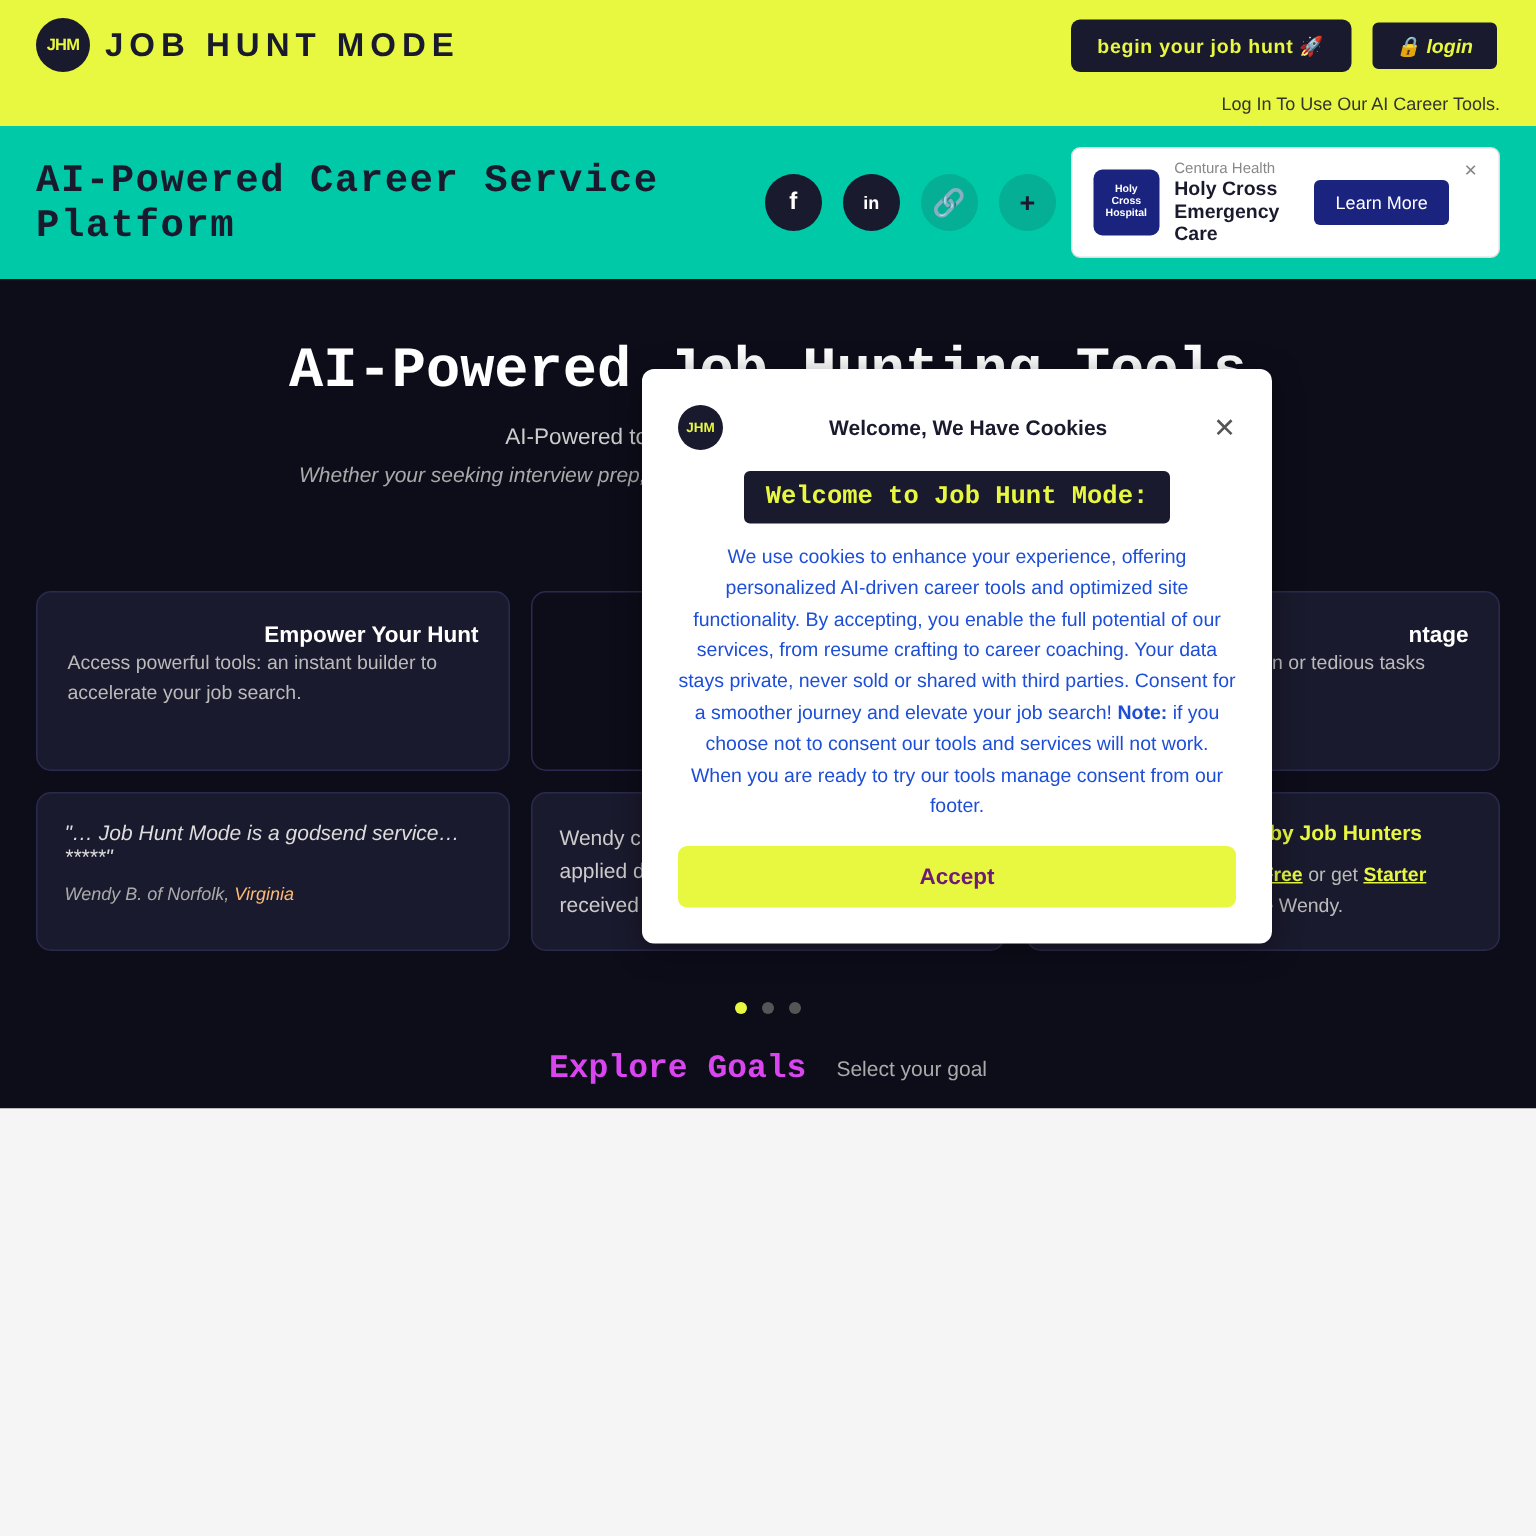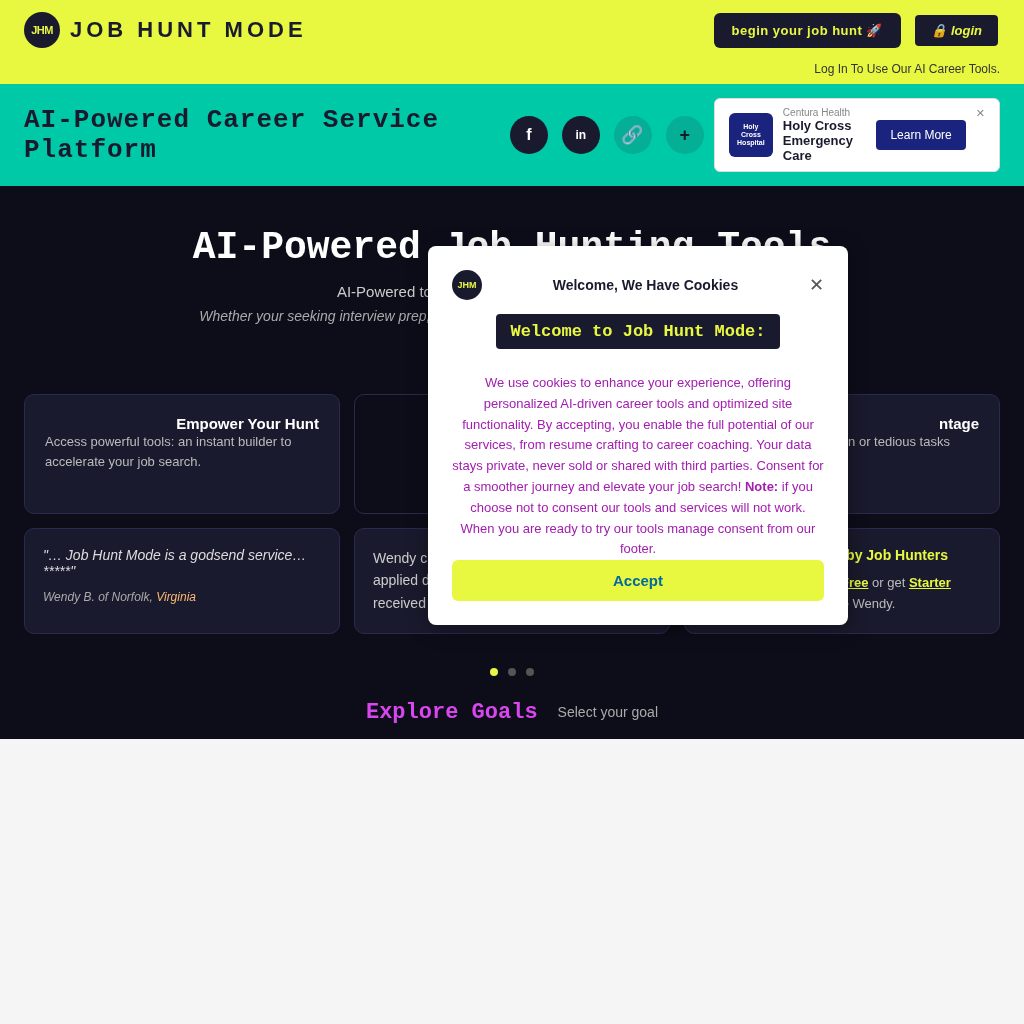--- a/index.html
+++ b/index.html
@@ -227,33 +227,34 @@
       background: none;
       border: none;
     }
     .cookie-welcome {
       font-size: 17px;
       font-weight: bold;
       color: #e8f840;
       background: #1a1a2e;
       padding: 8px 14px;
       border-radius: 4px;
-      margin-bottom: 24px;
+      margin-bottom: 12px;
       display: inline-block;
       font-family: 'Courier New', monospace;
     }
     .cookie-body {
       font-size: 13px;
       line-height: 1.6;
-      color: #a21caf;
+      color: #1d4ed8;
+      margin-bottom: 16px;
     }
     .cookie-body strong { font-weight: bold; }
     .btn-accept {
       background: #e8f840;
-      color: #0369a1;
+      color: #701a75;
       border: none;
       width: 100%;
       padding: 12px;
       border-radius: 6px;
       font-size: 15px;
       font-weight: bold;
       cursor: pointer;
     }
 
     

